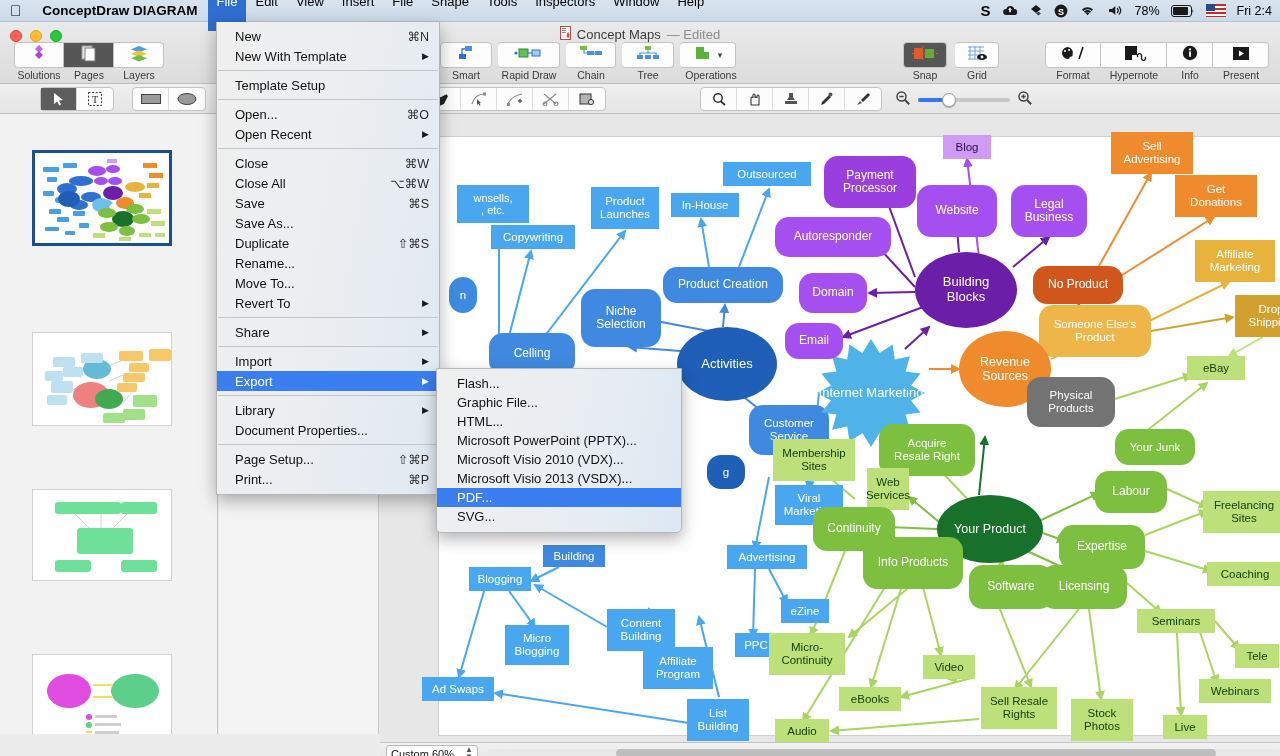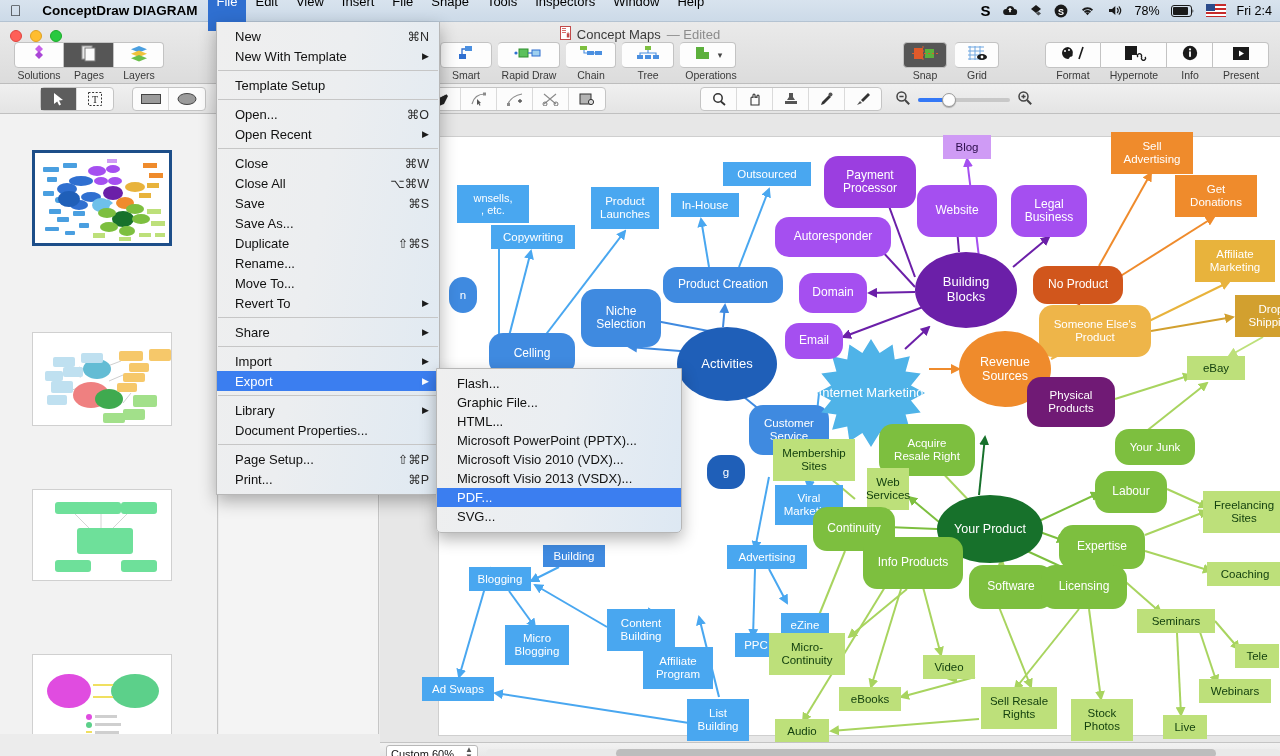--- a/index.html
+++ b/index.html
@@ -806,21 +806,21 @@
           <div class="node round" style="background: rgb(63, 138, 224); left: 224px; top: 130px; width: 120px; height: 36px; color: rgb(255, 255, 255); font-size: 12px;"><span>Product Creation</span></div>
           <div class="node round" style="background: rgb(63, 138, 224); left: 142px; top: 152px; width: 80px; height: 58px; color: rgb(255, 255, 255); font-size: 12px;"><span>Niche
 Selection</span></div>
           <div class="node round" style="background: rgb(63, 138, 224); left: 50px; top: 196px; width: 86px; height: 42px; color: rgb(255, 255, 255); font-size: 12px;"><span>Celling</span></div>
           <div class="node ell" style="background: rgb(31, 95, 184); left: 238px; top: 190px; width: 100px; height: 74px; color: rgb(255, 255, 255); font-size: 13px;"><span>Activities</span></div>
           <div class="node round" style="background: rgb(63, 138, 224); left: 310px; top: 268px; width: 80px; height: 50px; color: rgb(255, 255, 255); font-size: 11.5px;"><span>Customer
 Service</span></div>
           <div class="node rect" style="background: rgb(73, 167, 240); left: 336px; top: 348px; width: 68px; height: 40px; color: rgb(255, 255, 255); font-size: 11.5px;"><span>Viral
 Marketing</span></div>
           <div class="node rect" style="background: rgb(73, 167, 240); left: 288px; top: 408px; width: 80px; height: 24px; color: rgb(255, 255, 255); font-size: 11.5px;"><span>Advertising</span></div>
-          <div class="node rect" style="background: rgb(73, 167, 240); left: 342px; top: 462px; width: 48px; height: 24px; color: rgb(255, 255, 255); font-size: 11.5px; margin-top: 14px;"><span>eZine</span></div>
+          <div class="node rect" style="background: rgb(73, 167, 240); left: 342px; top: 462px; width: 48px; height: 24px; color: rgb(255, 255, 255); font-size: 11.5px;"><span>eZine</span></div>
           <div class="node rect" style="background: rgb(73, 167, 240); left: 296px; top: 496px; width: 42px; height: 24px; color: rgb(255, 255, 255); font-size: 11.5px;"><span>PPC</span></div>
           <div class="node rect" style="background: rgb(73, 167, 240); left: 30px; top: 430px; width: 62px; height: 24px; color: rgb(255, 255, 255); font-size: 11.5px;"><span>Blogging</span></div>
           <div class="node rect" style="background: rgb(73, 167, 240); left: 66px; top: 488px; width: 64px; height: 40px; color: rgb(255, 255, 255); font-size: 11.5px;"><span>Micro
 Blogging</span></div>
           <div class="node rect" style="background: rgb(73, 167, 240); left: 168px; top: 472px; width: 68px; height: 42px; color: rgb(255, 255, 255); font-size: 11.5px;"><span>Content
 Building</span></div>
           <div class="node rect" style="background: rgb(73, 167, 240); left: 204px; top: 510px; width: 70px; height: 42px; color: rgb(255, 255, 255); font-size: 11.5px;"><span>Affiliate
 Program</span></div>
           <div class="node rect" style="background: rgb(73, 167, 240); left: -17px; top: 540px; width: 72px; height: 24px; color: rgb(255, 255, 255); font-size: 11.5px;"><span>Ad Swaps</span></div>
           <div class="node rect" style="background: rgb(73, 167, 240); left: 248px; top: 562px; width: 62px; height: 42px; color: rgb(255, 255, 255); font-size: 11.5px;"><span>List
@@ -847,21 +847,21 @@
 Donations</span></div>
           <div class="node rect" style="background: rgb(232, 179, 60); left: 756px; top: 103px; width: 80px; height: 42px; color: rgb(255, 255, 255); font-size: 11.5px;"><span>Affiliate
 Marketing</span></div>
           <div class="node rect" style="background: rgb(210, 160, 47); left: 796px; top: 158px; width: 72px; height: 42px; color: rgb(255, 255, 255); font-size: 11.5px;"><span>Drop
 Shipping</span></div>
           <div class="node round" style="background: rgb(238, 181, 73); left: 600px; top: 168px; width: 112px; height: 52px; color: rgb(255, 255, 255); font-size: 11.5px;"><span>Someone Else's
 Product</span></div>
           <div class="node ell" style="background: rgb(239, 139, 44); left: 520px; top: 194px; width: 92px; height: 76px; color: rgb(255, 255, 255); font-size: 12.5px;"><span>Revenue
 Sources</span></div>
           <div class="node rect" style="background: rgb(189, 224, 122); left: 748px; top: 219px; width: 58px; height: 24px; color: rgb(20, 65, 15); font-size: 11.5px;"><span>eBay</span></div>
-          <div class="node round" style="background: #701a75; left: 588px; top: 240px; width: 88px; height: 50px; color: rgb(255, 255, 255); font-size: 11.5px;"><span>Physical
+          <div class="node round" style="background: #737373; left: 588px; top: 240px; width: 88px; height: 50px; color: rgb(255, 255, 255); font-size: 11.5px;"><span>Physical
 Products</span></div>
           <div class="node round" style="background: rgb(125, 191, 63); left: 676px; top: 276px; width: 80px; height: 36px; color: rgb(255, 255, 255); font-size: 11.5px; margin-top: 16px;"><span>Your Junk</span></div>
           <div class="node round" style="background: rgb(125, 191, 63); left: 440px; top: 287px; width: 96px; height: 52px; color: rgb(255, 255, 255); font-size: 11.5px;"><span>Acquire
 Resale Right</span></div>
           <div class="node rect" style="background: rgb(189, 224, 122); left: 334px; top: 302px; width: 82px; height: 42px; color: rgb(20, 65, 15); font-size: 11.5px;"><span>Membership
 Sites</span></div>
           <div class="node rect" style="background: rgb(189, 224, 122); left: 428px; top: 331px; width: 42px; height: 42px; color: rgb(20, 65, 15); font-size: 11.5px;"><span>Web
 Services</span></div>
           <div class="node ell" style="background: rgb(23, 113, 43); left: 498px; top: 358px; width: 106px; height: 68px; color: rgb(255, 255, 255); font-size: 12.5px;"><span>Your Product</span></div>
           <div class="node round" style="background: rgb(125, 191, 63); left: 374px; top: 370px; width: 82px; height: 44px; color: rgb(255, 255, 255); font-size: 12px;"><span>Continuity</span></div>

